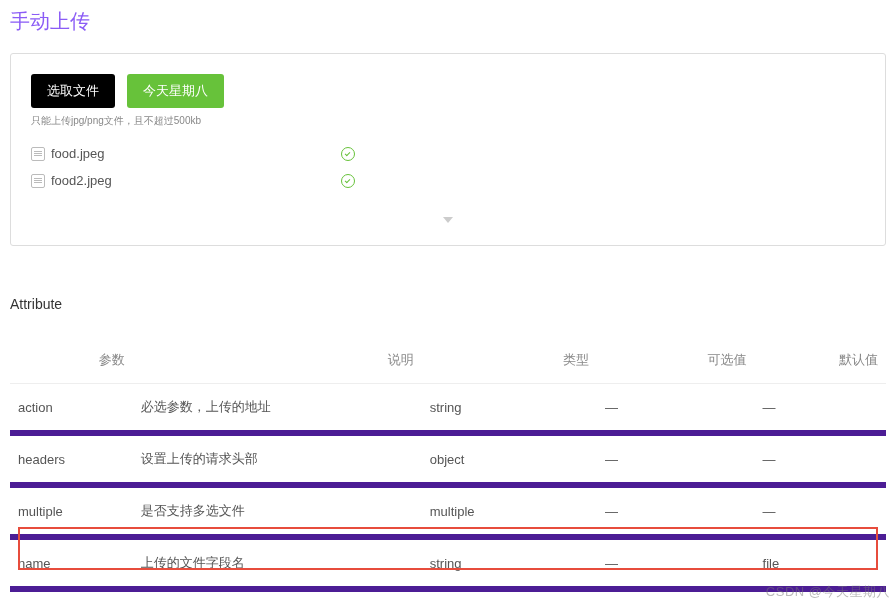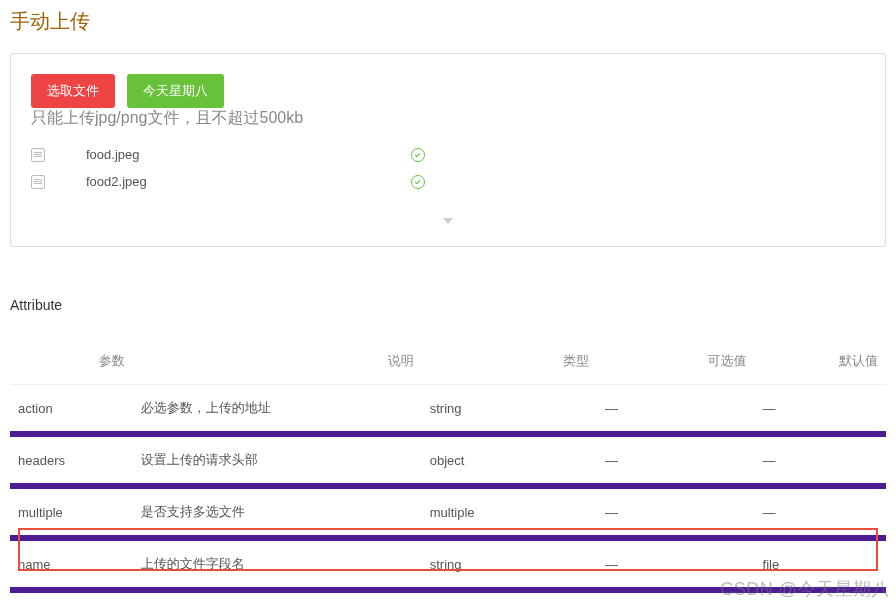--- a/index.html
+++ b/index.html
@@ -6,52 +6,51 @@
     body {
       font-family: -apple-system, BlinkMacSystemFont, "Segoe UI", "PingFang SC", "Microsoft YaHei", sans-serif;
       background: #fff;
       color: #333;
       width: 896px;
       overflow: hidden;
     }
     .section-title {
       font-size: 20px;
       font-weight: 500;
-      color: #a16207;
+      color: #8b5cf6;
       padding: 8px 10px;
     }
     .upload-panel {
       border: 1px solid #ddd;
       border-radius: 3px;
       margin: 10px;
       padding: 20px;
       position: relative;
     }
     .btn-row { display: flex; gap: 12px; }
     .btn {
       display: inline-flex;
       align-items: center;
       padding: 8px 16px;
       font-size: 13px;
       color: #fff;
       border-radius: 3px;
       border: none;
       cursor: pointer;
     }
-    .btn-primary { background: #ef4444; }
+    .btn-primary { background: #000000; }
     .btn-success { background: #5cb85c; background: #67c23a; }
-    .hint { font-size: 16px; color: #888; margin-top: 0; }
+    .hint { font-size: 10px; color: #888; margin-top: 6px; }
     .file-list { margin-top: 12px; }
     .file-item {
       display: flex;
       align-items: center;
       padding: 6px 0;
       font-size: 13px;
       color: #555;
-      gap: 35px;
     }
     .file-icon {
       width: 14px; height: 14px; margin-right: 6px;
       border: 1px solid #bbb; border-radius: 2px;
       position: relative;
       display: inline-block;
     }
     .file-icon::before {
       content: ""; position: absolute; left: 2px; top: 3px; right: 2px;
       height: 1px; background: #bbb;
@@ -107,21 +106,21 @@
       position: absolute;
       border: 2px solid #e74c3c;
       pointer-events: none;
       left: 8px;
       right: 8px;
       height: 42px;
     }
     .highlight-wrapper { position: relative; }
     .watermark {
       position: fixed; bottom: 6px; right: 6px;
-      font-size: 18px; color: rgba(120,120,120,0.5);
+      font-size: 13px; color: rgba(120,120,120,0.5);
       font-family: sans-serif;
       letter-spacing: 0.5px;
       margin-left: 12px;
     }
   </style>
 </head>
 <body>
 
 <div class="section-title">手动上传</div>
 

